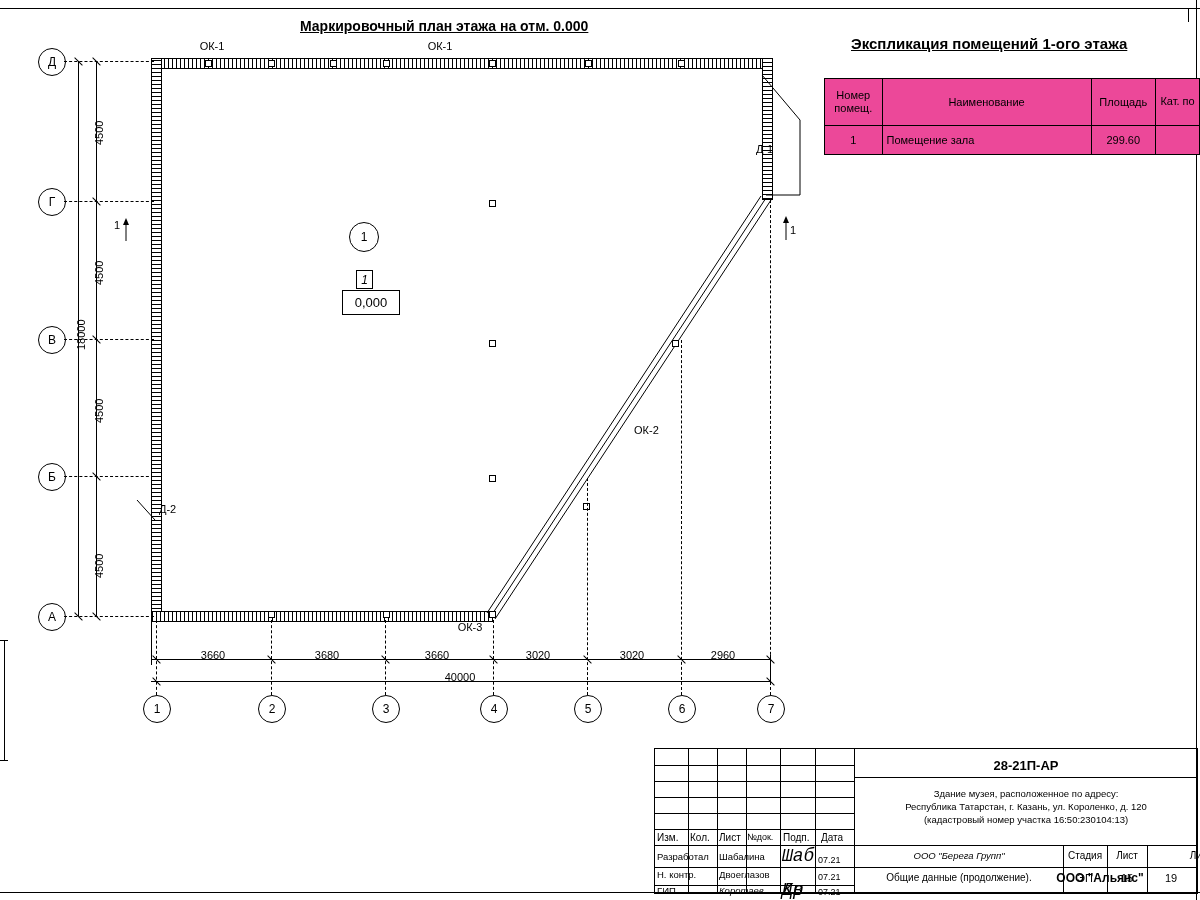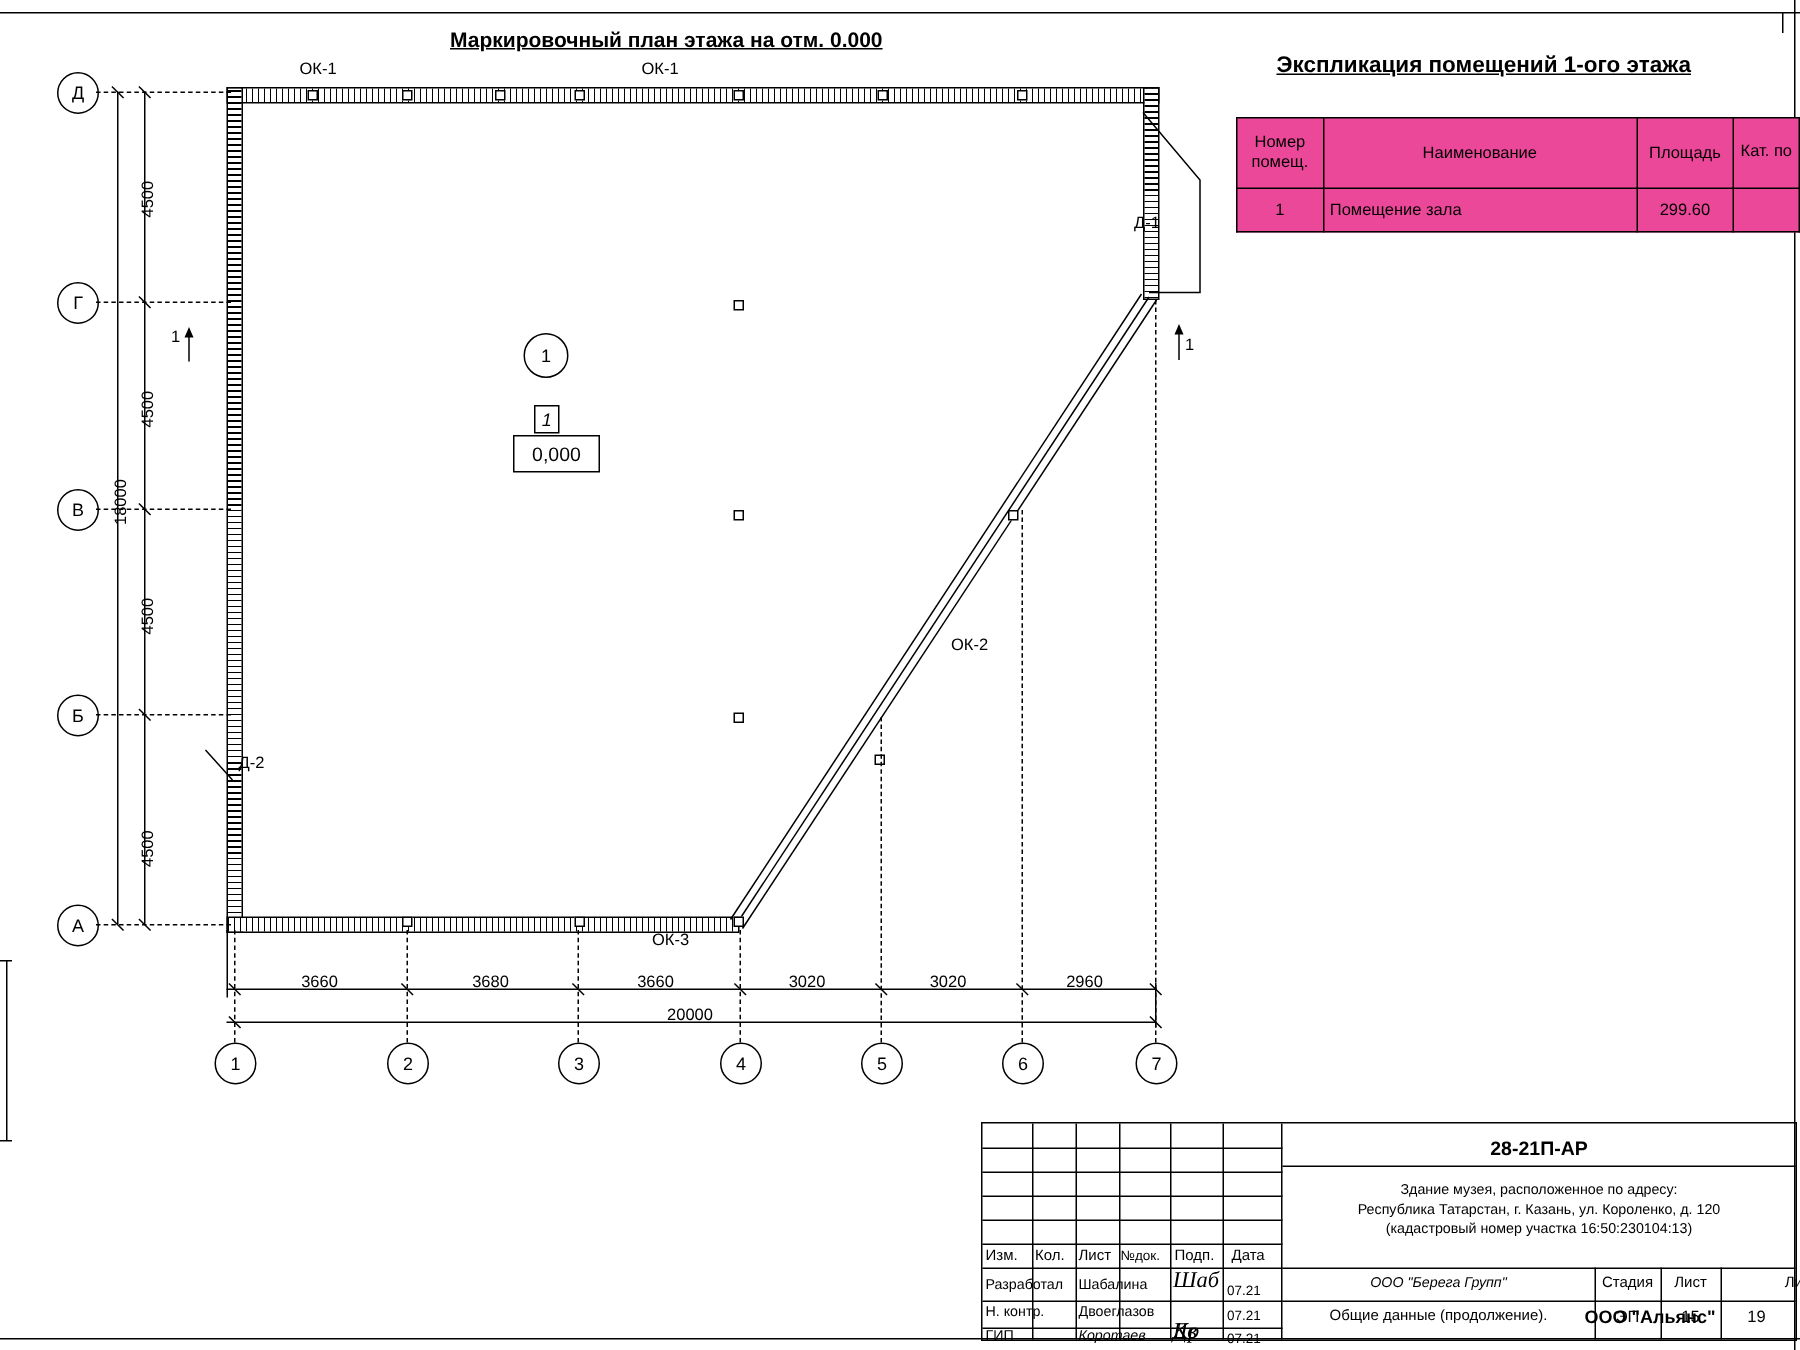--- a/index.html
+++ b/index.html
@@ -20,21 +20,21 @@
        display:flex;align-items:center;justify-content:center;font-size:12px;}
   .dash{position:absolute;border-top:1px dashed #000;}
   .vdash{position:absolute;border-left:1px dashed #000;}
   .wallfill{position:absolute;border:1px solid #000;background:#fff;}
   .node{position:absolute;width:5px;height:5px;border:1px solid #000;background:#fff;}
   .col{position:absolute;width:5px;height:5px;border:1px solid #000;background:#fff;}
   table.tb{position:absolute;border-collapse:collapse;font-size:11px;background:#ec4899;}
   table.tb td,table.tb th{border:1px solid #000;padding:2px 4px;font-weight:normal;text-align:center;}
   .vrot{position:absolute;transform:rotate(-90deg);transform-origin:left top;font-size:11px;white-space:nowrap;}
   .tickm{position:absolute;width:11px;height:1px;background:#000;transform:rotate(45deg);}
-  .sig{font-family:Liberation Serif, serif;font-style:italic;font-size:15px;}
+  .sig{font-family:Liberation Mono, monospace;font-style:italic;font-size:18px;}
 </style>
 </head>
 <body>
 
 <div class="sheet">
 
   <div class="ln h1" style="left:0;top:8px;width:1200px;"></div>
   <div class="ln v1" style="left:1196px;top:0;height:900px;"></div>
   <div class="ln h1" style="left:0;top:892px;width:1200px;"></div>
   <div class="ln v1" style="left:4px;top:640px;height:120px;"></div>
@@ -103,21 +103,21 @@
   <div class="node" style="left:583px;top:503px;"></div>
   <div class="node" style="left:672px;top:340px;"></div>
 
   <div class="col" style="left:489px;top:200px;"></div>
   <div class="col" style="left:489px;top:340px;"></div>
   <div class="col" style="left:489px;top:475px;"></div>
 
   <div class="txt c" style="left:212px;top:41px;">ОК-1</div>
   <div class="txt c" style="left:440px;top:41px;">ОК-1</div>
   <div class="txt" style="left:634px;top:425px;">ОК-2</div>
-  <div class="txt c" style="left:447px;top:622px;">ОК-3</div>
+  <div class="txt c" style="left:470px;top:622px;">ОК-3</div>
 
   <div class="txt" style="left:756px;top:144px;">Д-1</div>
   <div class="txt" style="left:159px;top:504px;">Д-2</div>
 
   <div class="circ" style="left:349px;top:222px;width:28px;height:28px;">1</div>
   <div class="box" style="left:356px;top:270px;width:15px;height:17px;font-style:italic;">1</div>
   <div class="box" style="left:342px;top:290px;width:56px;height:23px;font-size:13px;">0,000</div>
 
   <div class="txt" style="left:114px;top:220px;">1</div>
   <svg class="abs" style="left:110px;top:215px;width:30px;height:30px;">
@@ -187,21 +187,21 @@
   <div class="tickm" style="left:765px;top:681px;"></div>
   <div class="ln v1" style="left:151px;top:620px;height:45px;"></div>
   <div class="ln v1" style="left:770px;top:655px;height:30px;"></div>
 
   <div class="txt c" style="left:213px;top:650px;">3660</div>
   <div class="txt c" style="left:327px;top:650px;">3680</div>
   <div class="txt c" style="left:437px;top:650px;">3660</div>
   <div class="txt c" style="left:538px;top:650px;">3020</div>
   <div class="txt c" style="left:632px;top:650px;">3020</div>
   <div class="txt c" style="left:723px;top:650px;">2960</div>
-  <div class="txt c" style="left:460px;top:672px;">20000</div>
+  <div class="txt c" style="left:460px;top:672px;">40000</div>
 
   <div class="abs" style="left:654px;top:748px;width:542px;height:144px;border:1px solid #000;">
 
     <div class="abs" style="left:0;top:0;width:200px;height:144px;">
       <div class="ln v1" style="left:33px;top:0;height:144px;"></div>
       <div class="ln v1" style="left:62px;top:0;height:144px;"></div>
       <div class="ln v1" style="left:91px;top:0;height:144px;"></div>
       <div class="ln v1" style="left:125px;top:0;height:144px;"></div>
       <div class="ln v1" style="left:160px;top:0;height:144px;"></div>
       <div class="ln v1" style="left:199px;top:0;height:144px;"></div>

